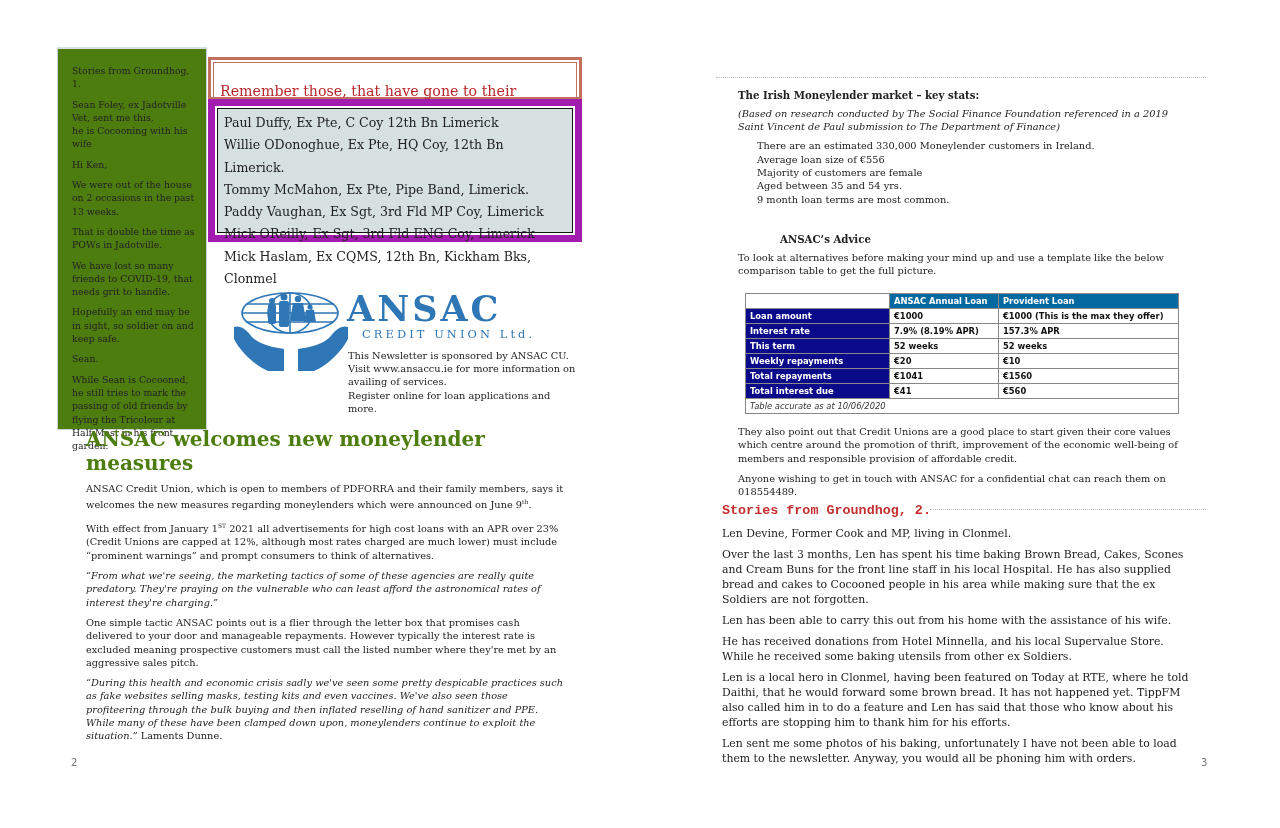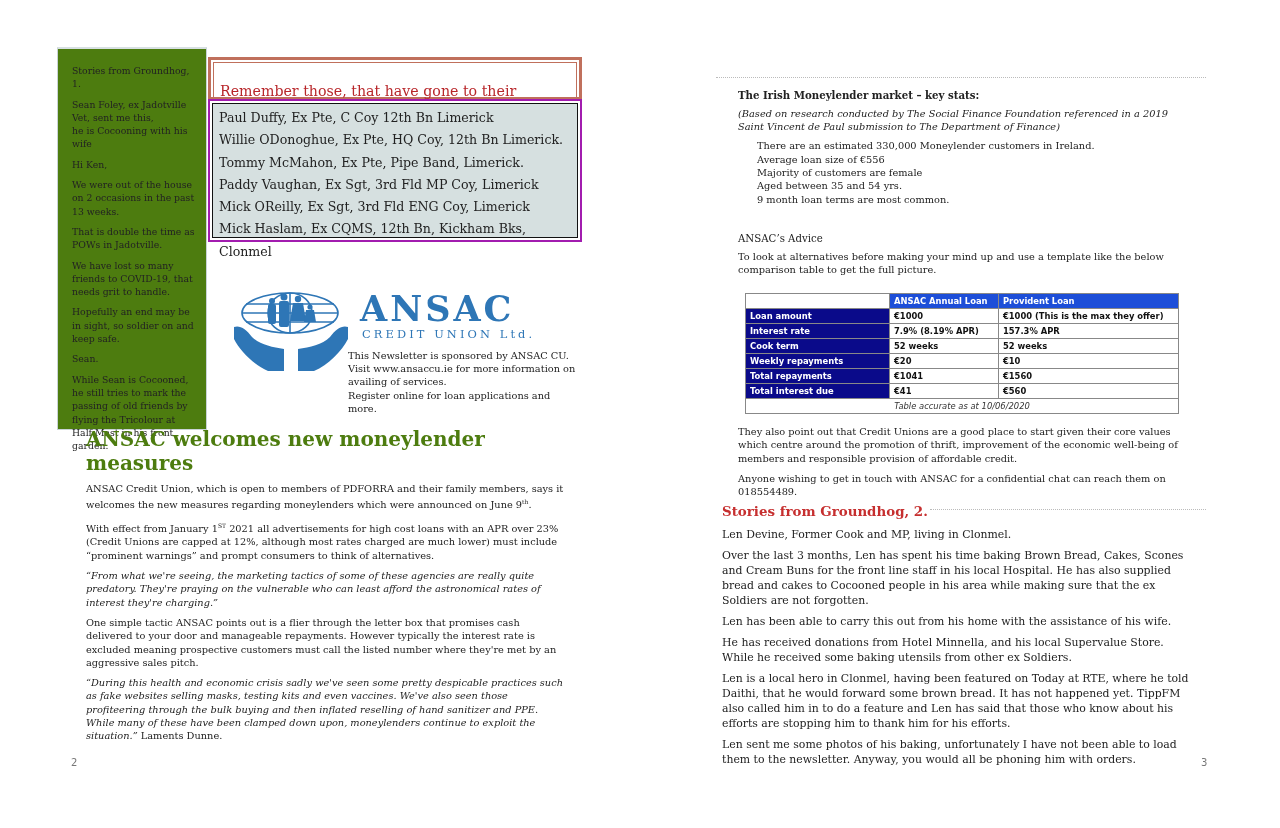--- a/index.html
+++ b/index.html
@@ -20,32 +20,32 @@
       border: 3px solid #c0705c; padding: 2px;
     }
     .remember-box .inner {
       width: 100%; height: 100%; border: 1px solid #c0705c;
       padding: 20px 6px; font-size: 14.2px; color: #b8262a;
     }
     .remember-box .inner .dot { color: #222; }
 
     .names-box {
       position: absolute; left: 208px; top: 99px; width: 374px; height: 143px;
-      border: 2px solid #a21caf; padding: 2px; background: #fff;
+      border: 7px solid #a21caf; padding: 2px; background: #fff;
     }
     .names-box .inner {
       width: 100%; height: 100%; border: 1px solid #111; background: #d6e0e0;
       padding: 3px 6px;
       font-size: 12.6px; line-height: 22.3px; color: #222;
     }
 
     .logo { position: absolute; left: 232px; top: 289px; width: 330px; height: 60px; }
     .logo-hands { position: absolute; left: 0; top: 0; width: 120px; height: 84px; }
     .logo-word {
-      position: absolute; left: 128px; top: 2px;
+      position: absolute; left: 115px; top: 2px;
       font-family: "DejaVu Serif", serif; font-size: 35px; font-weight: bold; letter-spacing: 3px;
       color: #2e76b6; line-height: 36px;
     }
     .logo-sub {
       position: absolute; left: 130px; top: 38px;
       font-family: "DejaVu Serif", serif; font-size: 11.4px; letter-spacing: 3.1px; color: #2e76b6;
     }
     .sponsor {
       position: absolute; left: 348px; top: 349px; width: 230px;
       font-size: 9.8px; line-height: 13.2px; color: #222;
@@ -60,39 +60,39 @@
 
     .pagenum { position: absolute; font-family: "DejaVu Sans", sans-serif; font-size: 10px; color: #777; }
 
     
     .dotted-rule { position: absolute; left: 716px; width: 490px; border-top: 1px dotted #bbb; height: 0; }
     .right-col { position: absolute; left: 738px; width: 450px; color: #222; }
     .stats-title { font-size: 10.2px; font-weight: bold; }
     .stats-note { font-size: 9.8px; line-height: 13.2px; font-style: italic; margin-top: 6px; }
     .stats-list { margin-top: 6px; padding-left: 19px; font-size: 9.8px; line-height: 13.3px; }
 
-    .advice-title { font-size: 10.2px; font-weight: normal; }
+    .advice-title { font-size: 10.2px; font-weight: bold; margin-left: 42px; }
     .advice-text { font-size: 9.8px; line-height: 13.3px; margin-top: 6px; }
 
     table.cmp {
       position: absolute; left: 745px; top: 293px; width: 434px; border-collapse: collapse;
       font-family: "DejaVu Sans", sans-serif; font-size: 8.4px; font-weight: bold;
     }
     table.cmp td { border: 1px solid #888; padding: 1px 4px; vertical-align: top; line-height: 12px; }
     table.cmp td.lbl { background: #0a0a8a; color: #fff; width: 144px; }
-    table.cmp tr.head td { background: #1d4ed8; color: #fff; }
+    table.cmp tr.head td { background: #0369a1; color: #fff; }
     table.cmp tr.head td.blank { background: #fff; }
     table.cmp td.val { background: #fff; color: #111; }
-    table.cmp td.note { background: #fff; color: #333; font-weight: normal; font-style: italic; text-align: center; }
+    table.cmp td.note { background: #fff; color: #333; font-weight: normal; font-style: italic; }
 
     .after-table { position: absolute; left: 738px; top: 425px; width: 450px; font-size: 9.8px; line-height: 13.3px; color: #222; }
     .after-table p { margin-bottom: 7px; }
 
     .story2 { position: absolute; left: 722px; top: 503px; width: 480px; color: #222; }
-    .story2 h2 { font-size: 13.4px; font-weight: bold; color: #c62f2f; margin-bottom: 8px; }
+    .story2 h2 { font-size: 13.4px; font-weight: bold; color: #c62f2f; margin-bottom: 8px; font-family: Liberation Mono, monospace; }
     .story2 p { font-size: 10.9px; line-height: 15px; margin-bottom: 6px; }
   </style>
 </head>
 <body>
 
 <div class="sidebar">
   <p>Stories from Groundhog, 1.</p>
   <p style="margin-bottom:7px;">
     <span>Sean Foley, ex Jadotville Vet, sent me this,</span><br>
     <span>he is Cocooning with his wife</span>
@@ -198,21 +198,21 @@
     <td class="lbl">Loan amount</td>
     <td class="val">€1000</td>
     <td class="val">€1000 (This is the max they offer)</td>
   </tr>
   <tr>
     <td class="lbl">Interest rate</td>
     <td class="val">7.9% (8.19% APR)</td>
     <td class="val">157.3% APR</td>
   </tr>
   <tr>
-    <td class="lbl">Cook term</td>
+    <td class="lbl">This term</td>
     <td class="val">52 weeks</td>
     <td class="val">52 weeks</td>
   </tr>
   <tr>
     <td class="lbl">Weekly repayments</td>
     <td class="val">€20</td>
     <td class="val">€10</td>
   </tr>
   <tr>
     <td class="lbl">Total repayments</td>

